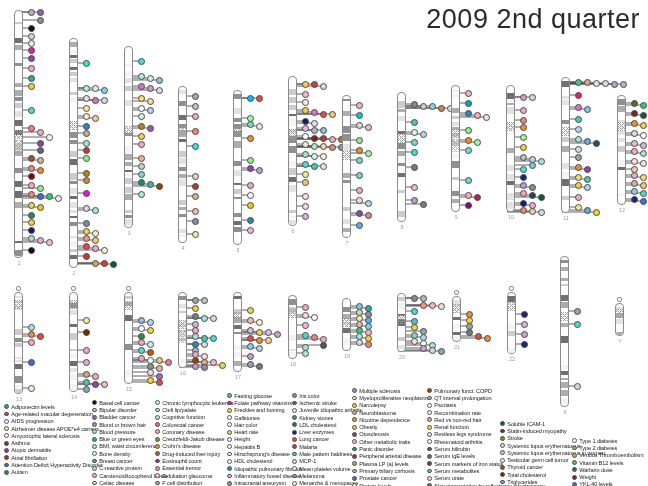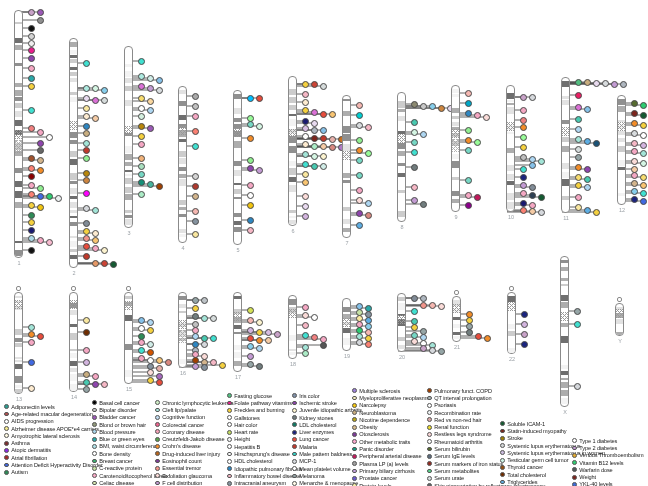--- a/index.html
+++ b/index.html
@@ -38,20 +38,21 @@
   .legenddot{
     width:4.8px;height:4.8px;border-radius:50%;border:1px solid #555;
     box-sizing:border-box;margin-right:2.5px;flex:0 0 auto;
   }
   .legendtext{font-size:5.6px;color:#1a1a1a;letter-spacing:-0.1px;}
 </style>
 </head>
 <body>
 
 <div id="stage">
+  <div id="title">2009 2nd quarter</div>
   <svg id="lines" width="648" height="486">
       <line x1="15" y1="12" x2="31" y2="12" stroke="#3a3a3a" stroke-width="0.8"></line>
       <line x1="15" y1="12" x2="40" y2="12" stroke="#3a3a3a" stroke-width="0.8"></line>
       <line x1="15" y1="20" x2="40" y2="20" stroke="#3a3a3a" stroke-width="0.8"></line>
       <line x1="15" y1="28" x2="31" y2="28" stroke="#3a3a3a" stroke-width="0.8"></line>
       <line x1="15" y1="36" x2="31" y2="36" stroke="#3a3a3a" stroke-width="0.8"></line>
       <line x1="15" y1="43" x2="31" y2="43" stroke="#3a3a3a" stroke-width="0.8"></line>
       <line x1="15" y1="50" x2="31" y2="50" stroke="#3a3a3a" stroke-width="0.8"></line>
       <line x1="15" y1="58" x2="31" y2="58" stroke="#3a3a3a" stroke-width="0.8"></line>
       <line x1="15" y1="68" x2="31" y2="68" stroke="#3a3a3a" stroke-width="0.8"></line>

